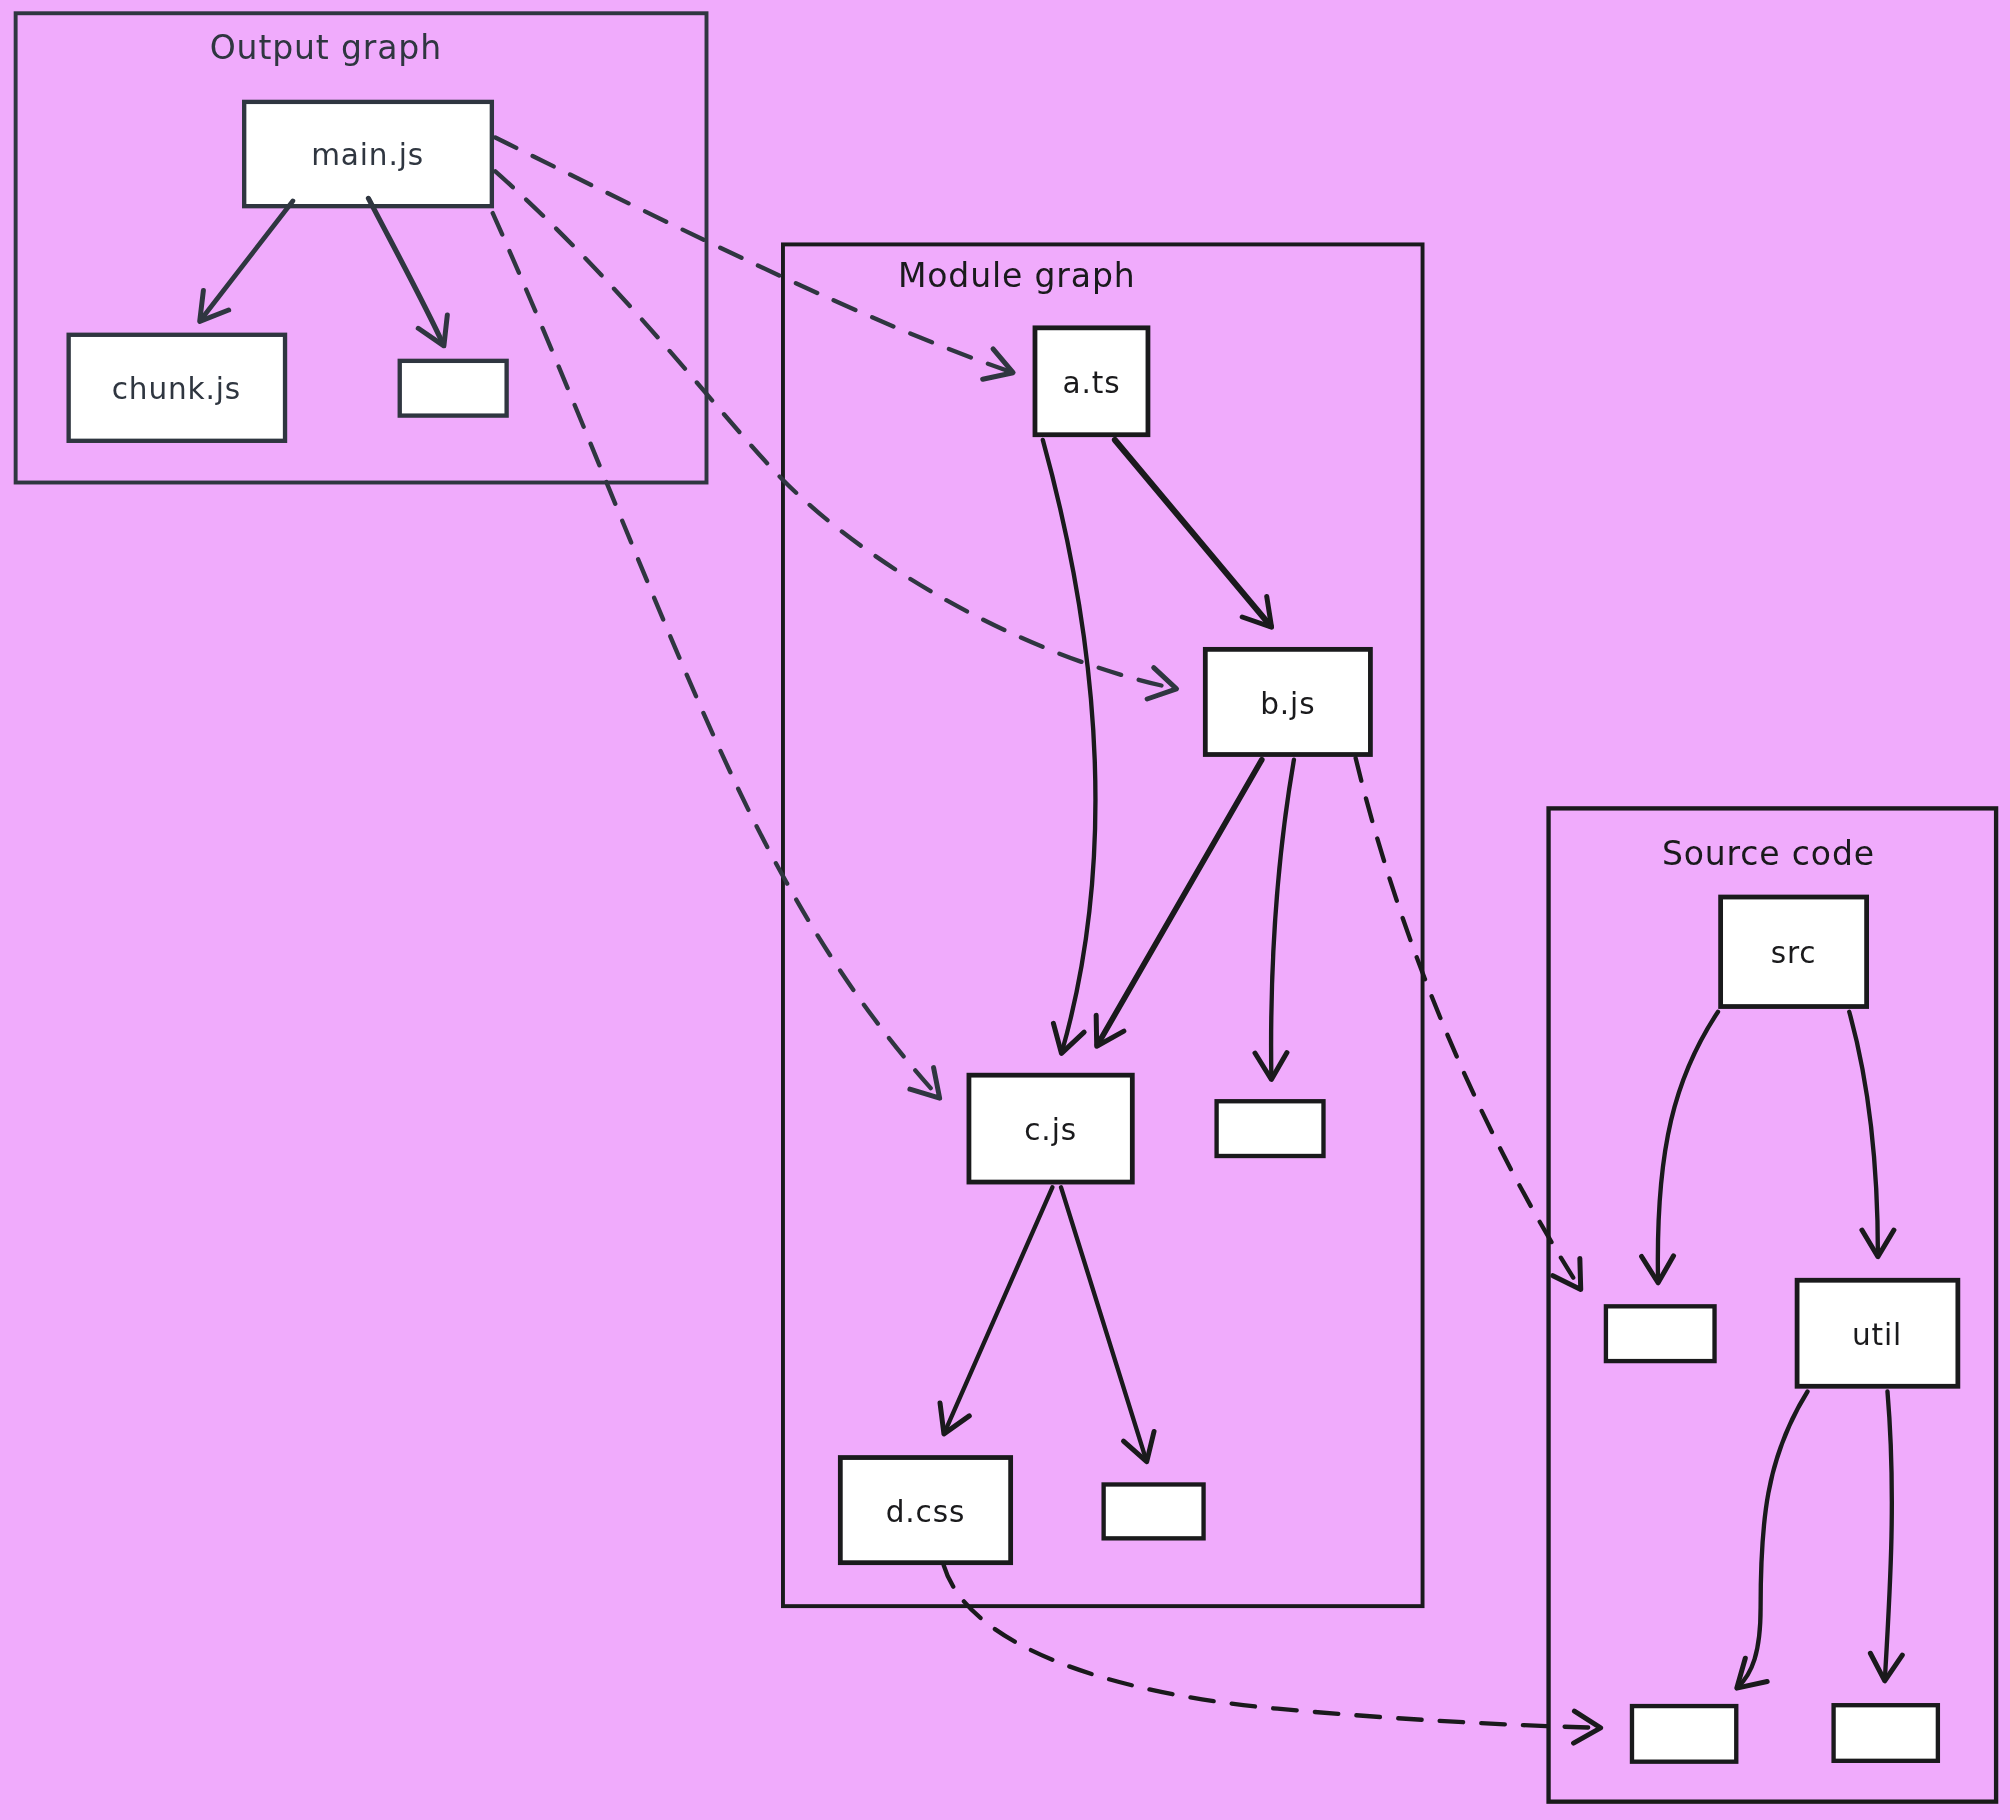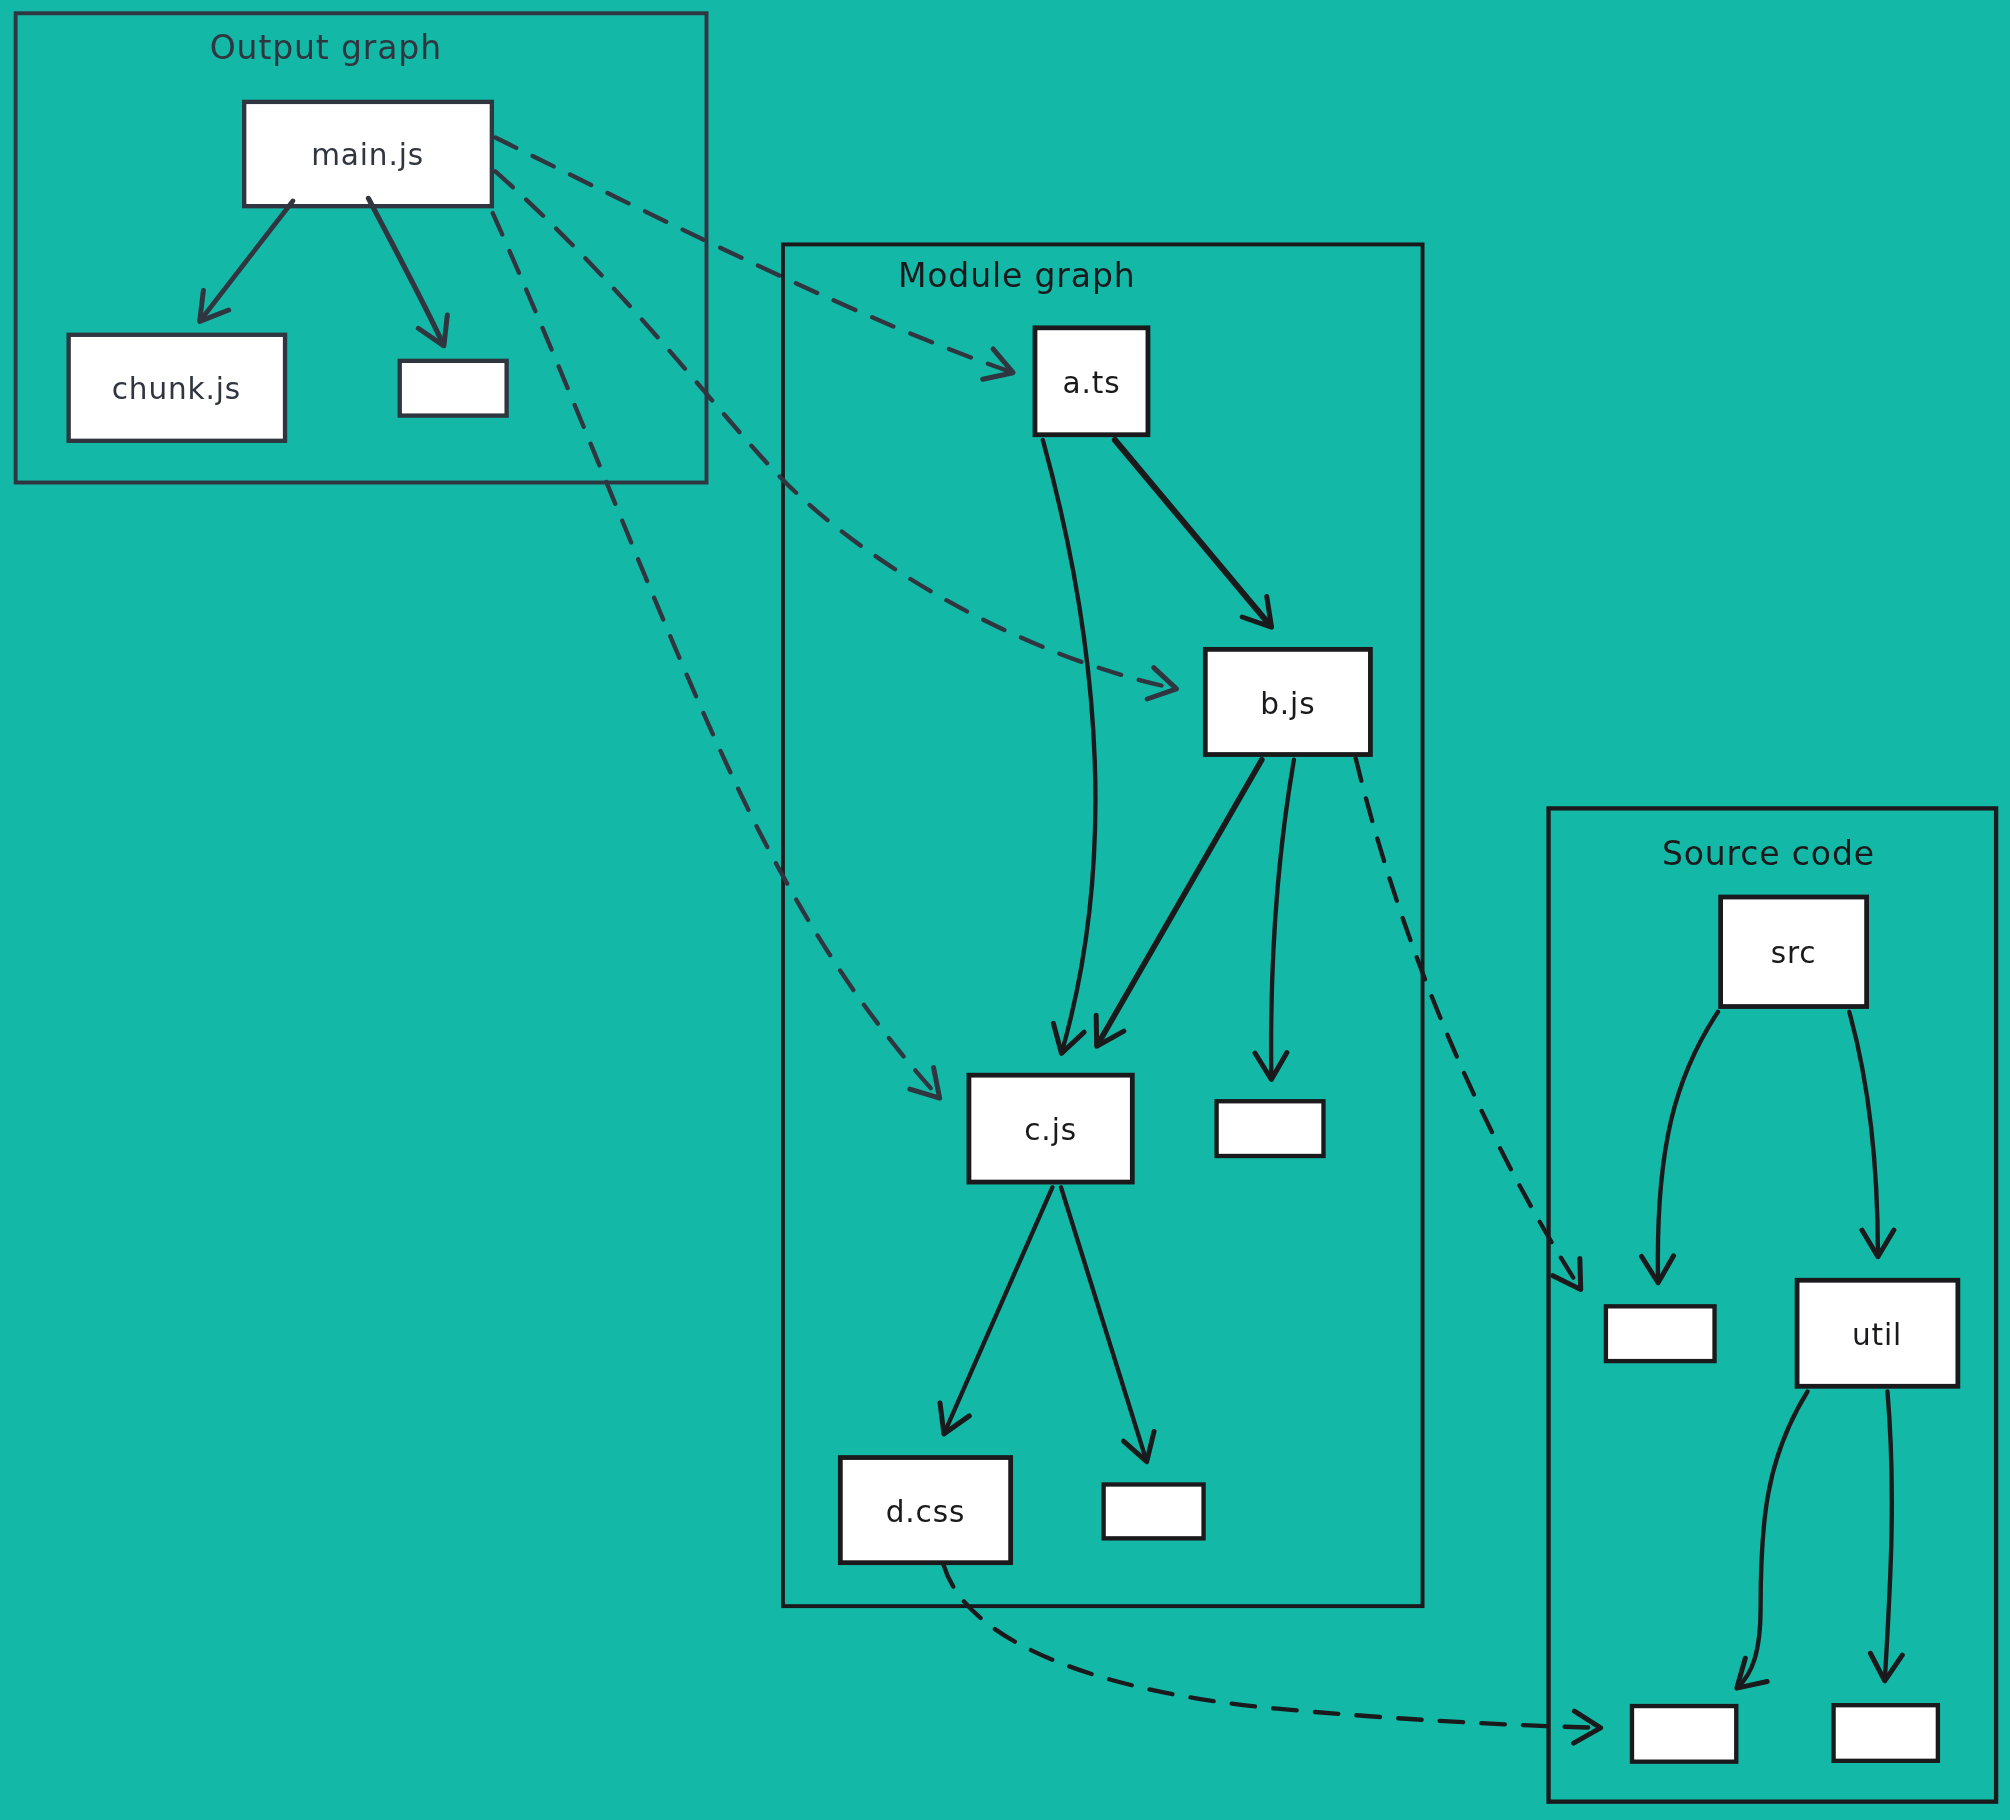--- a/index.html
+++ b/index.html
@@ -1,16 +1,16 @@
 <!DOCTYPE html>
 <html style="font-size:14px"><head>
 <meta charset="utf-8">
 <style>
   html,body{margin:0;padding:0;background:#ffffff;}
-  .canvas{position:relative;width:2010px;height:1821px;background:#14b8a6;overflow:hidden;}
+  .canvas{position:relative;width:2010px;height:1821px;background:#f0abfc;overflow:hidden;}
   svg{display:block;}
   text{font-family:"DejaVu Sans","Liberation Sans",sans-serif;}
   .frame-title{font-size:38px;letter-spacing:1px;}
   .node-label{font-size:34px;letter-spacing:1px;}
   .slate{stroke:#2f3640;}
   .dark{stroke:#1a1a1c;}
   .slate-text{fill:#2f3640;}
   .dark-text{fill:#1a1a1c;}
   .nofill{fill:none;}
   .node{fill:#ffffff;}

